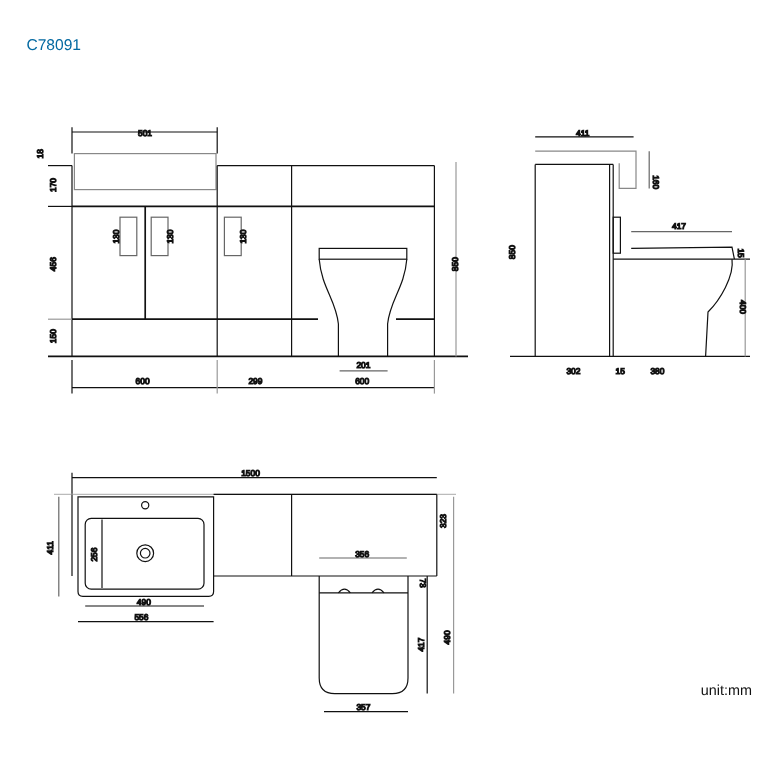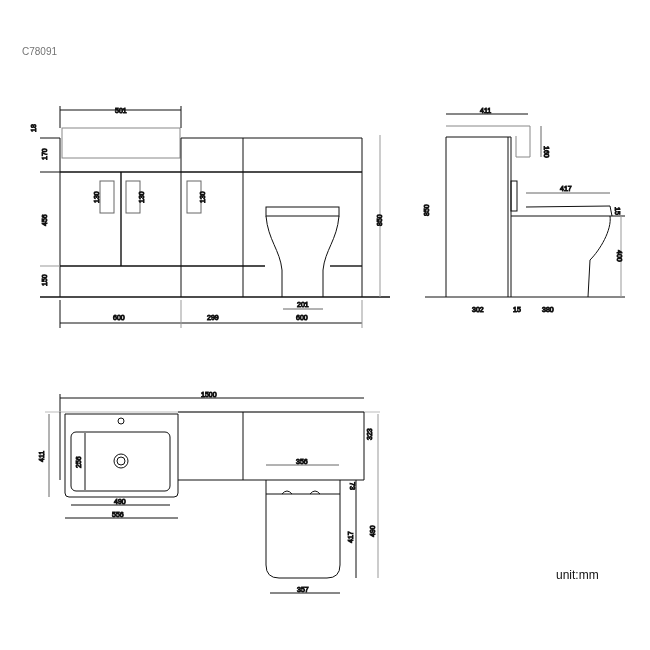--- a/index.html
+++ b/index.html
@@ -1,18 +1,18 @@
 <!DOCTYPE html>
 <html><head>
 <meta charset="utf-8">
 <style>
   html,body{margin:0;padding:0;background:#fff;}
   body{width:650px;height:650px;position:relative;overflow:hidden;font-family:"Liberation Sans",sans-serif;}
-  .code{position:absolute;left:22px;top:30px;font-size:10px;color:#737373;margin-top:16px;}
-  .unit{position:absolute;left:556px;top:568px;font-size:12px;color:#111;}
+  .code{position:absolute;left:22px;top:30px;font-size:13px;color:#0369a1;}
+  .unit{position:absolute;left:584px;top:568px;font-size:12px;color:#111;}
   svg{position:absolute;left:0;top:0;}
   .lbl{font-family:"Liberation Sans",sans-serif;font-size:7px;fill:#333;}
 </style>
 </head>
 <body>
 
 <div class="code">C78091</div>
 <div class="unit">unit:mm</div>
 
 <svg width="650" height="650" stroke="#111" fill="none" stroke-width="1">

